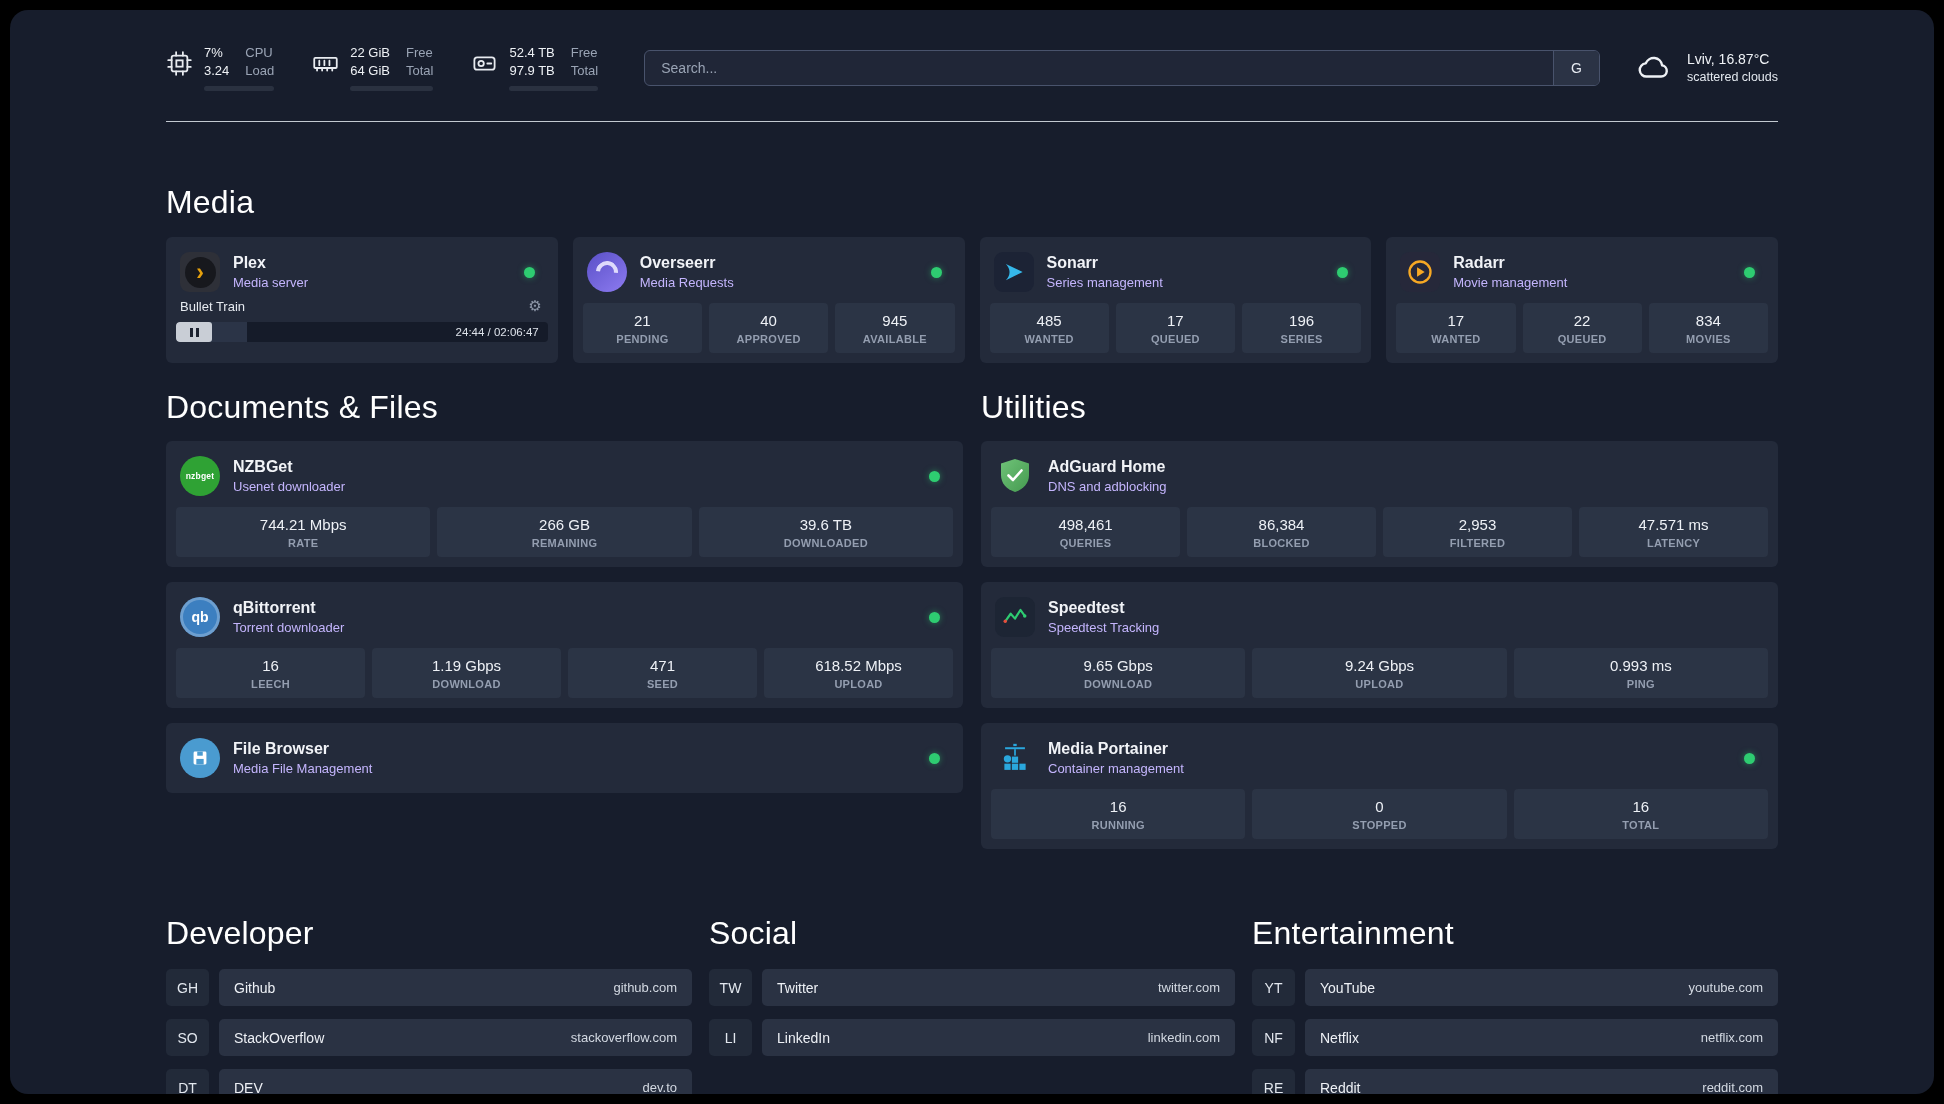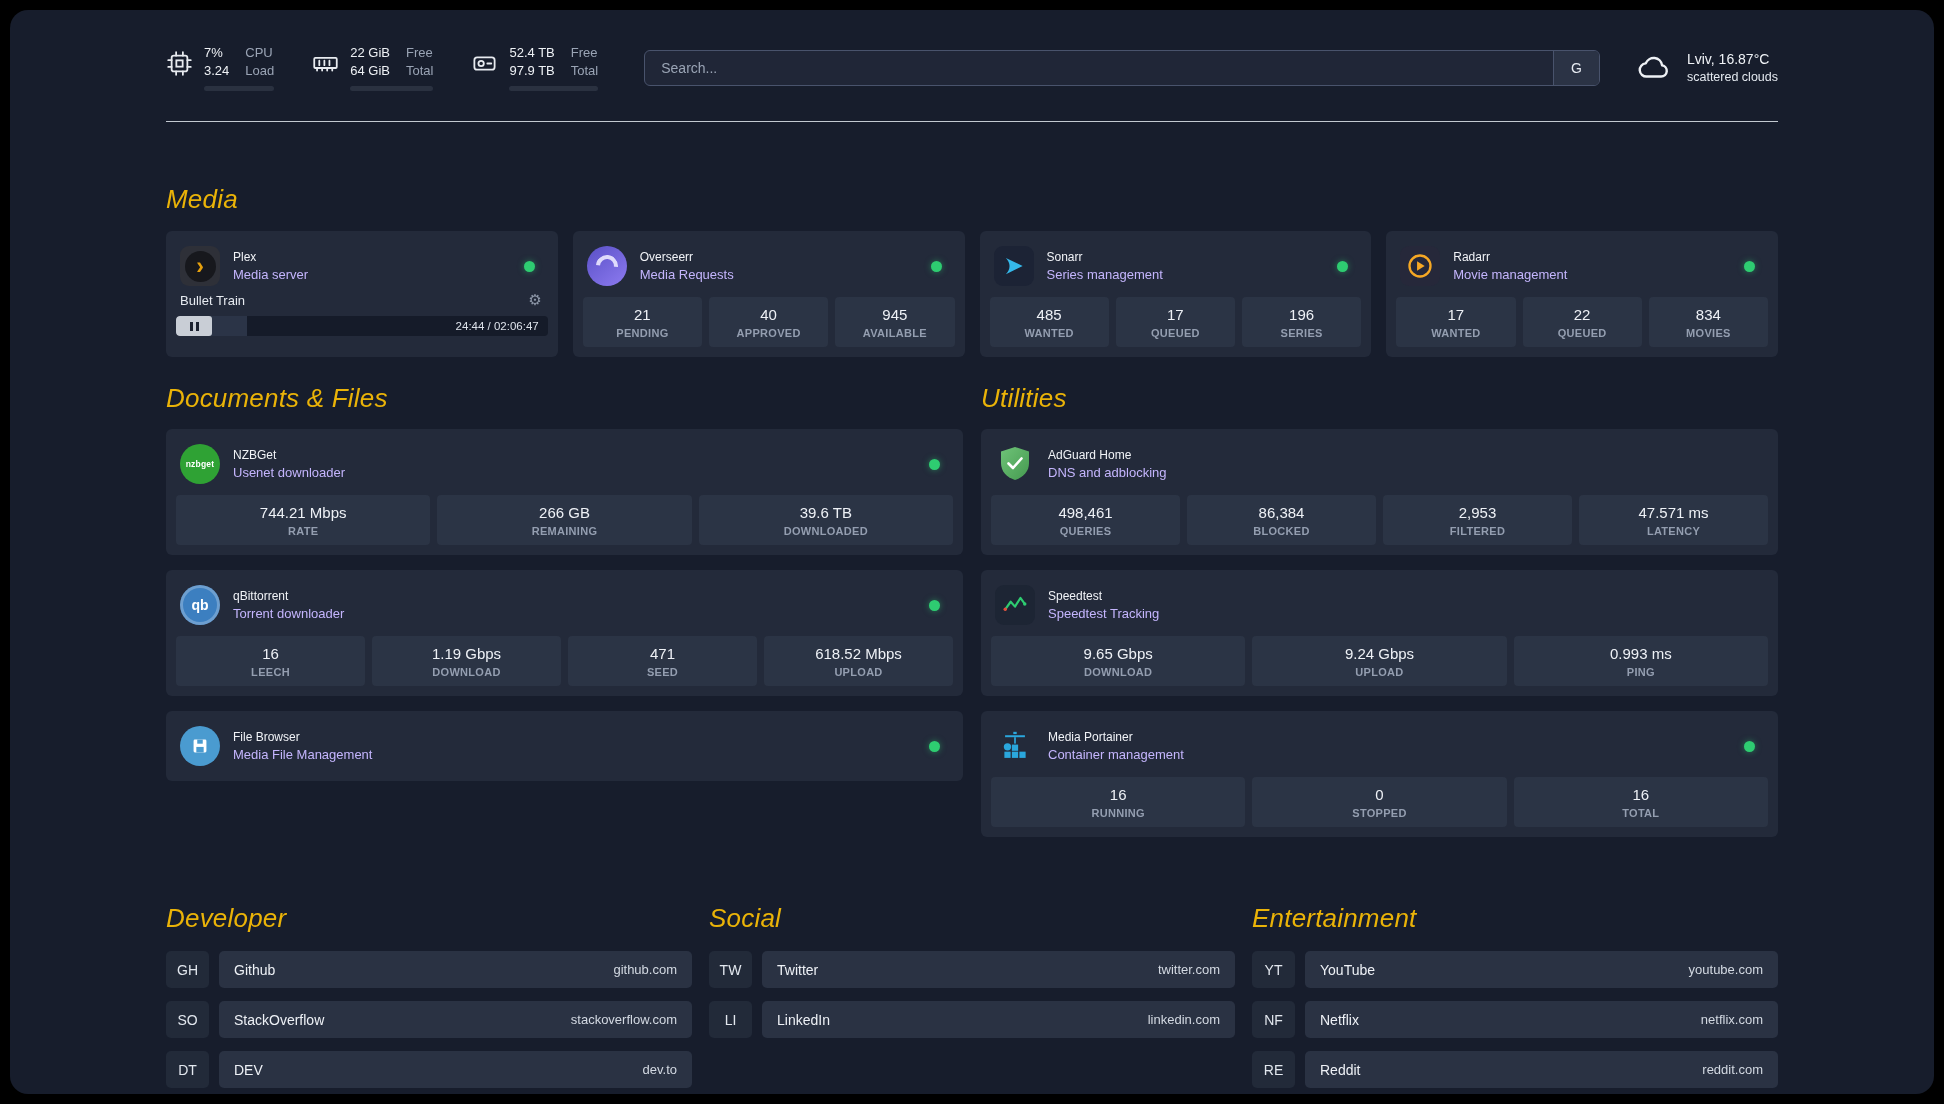--- a/index.html
+++ b/index.html
@@ -23,34 +23,34 @@
   .search-input::placeholder { color:#9aa4b5; }
   .search-g { width:46px; display:flex; align-items:center; justify-content:center; color:#e6eaf1; background:#2b3345; border-left:1px solid #49536c; font-size:14px; cursor:pointer; }
 
   .weather { display:flex; gap:13px; align-items:center; }
   .weather-loc { font-size:14px; color:#f0f3f7; }
   .weather-cond { font-size:12.5px; color:#e3e8ef; margin-top:3px; }
 
   .divider { margin-top:30px; border-bottom:1.5px solid rgba(226,231,238,0.85); }
 
   
-  .section-title { font-size:26px; color:#eab308; font-weight:500; letter-spacing:.2px;font-style:italic; }
+  .section-title { font-size:32px; color:#ffffff; font-weight:500; letter-spacing:.2px; }
   .media-title { margin-top:62px; margin-bottom:16px; }
 
   .media-grid { display:grid; grid-template-columns:repeat(4,1fr); gap:15px; }
   .mid-grid { display:grid; grid-template-columns:1fr 1fr; gap:18px; align-items:start; }
   .mid-title { margin-top:26px; margin-bottom:15px; }
   .col-stack { display:flex; flex-direction:column; gap:15px; }
 
   .card { background:#232a3a; border-radius:6px; padding:10px; }
   .card-head { display:flex; align-items:center; gap:13px; padding:5px 6px 11px 4px; }
   .card-head.tight { padding-bottom:5px; }
   .app-icon { width:40px; height:40px; flex:0 0 40px; display:flex; align-items:center; justify-content:center; line-height:0; }
   .app-meta { min-width:0; }
-  .app-name { font-size:12px; color:#f1f3f7; font-weight:400; white-space:nowrap; }
+  .app-name { font-size:16px; color:#f1f3f7; font-weight:700; white-space:nowrap; }
   .app-desc { font-size:13px; color:#c4b5fd; margin-top:3px; white-space:nowrap; }
   .status-dot { width:11px; height:11px; border-radius:50%; background:#2ecc71; margin-left:auto; margin-right:7px; flex:0 0 11px; box-shadow:0 0 6px rgba(46,204,113,.5); }
 
   .stat-row { display:flex; gap:7px; }
   .stat { flex:1; background:#2b3445; border-radius:4px; text-align:center; padding:9px 4px 8px; min-width:0; }
   .stat-value { font-size:15px; color:#eef1f6; white-space:nowrap; }
   .stat-label { font-size:11px; font-weight:700; color:#949eb0; margin-top:4px; letter-spacing:.3px; white-space:nowrap; }
 
   
   .player-title { display:flex; justify-content:space-between; align-items:center; font-size:13px; color:#e6eaf0; padding:0 6px 7px 4px; }

